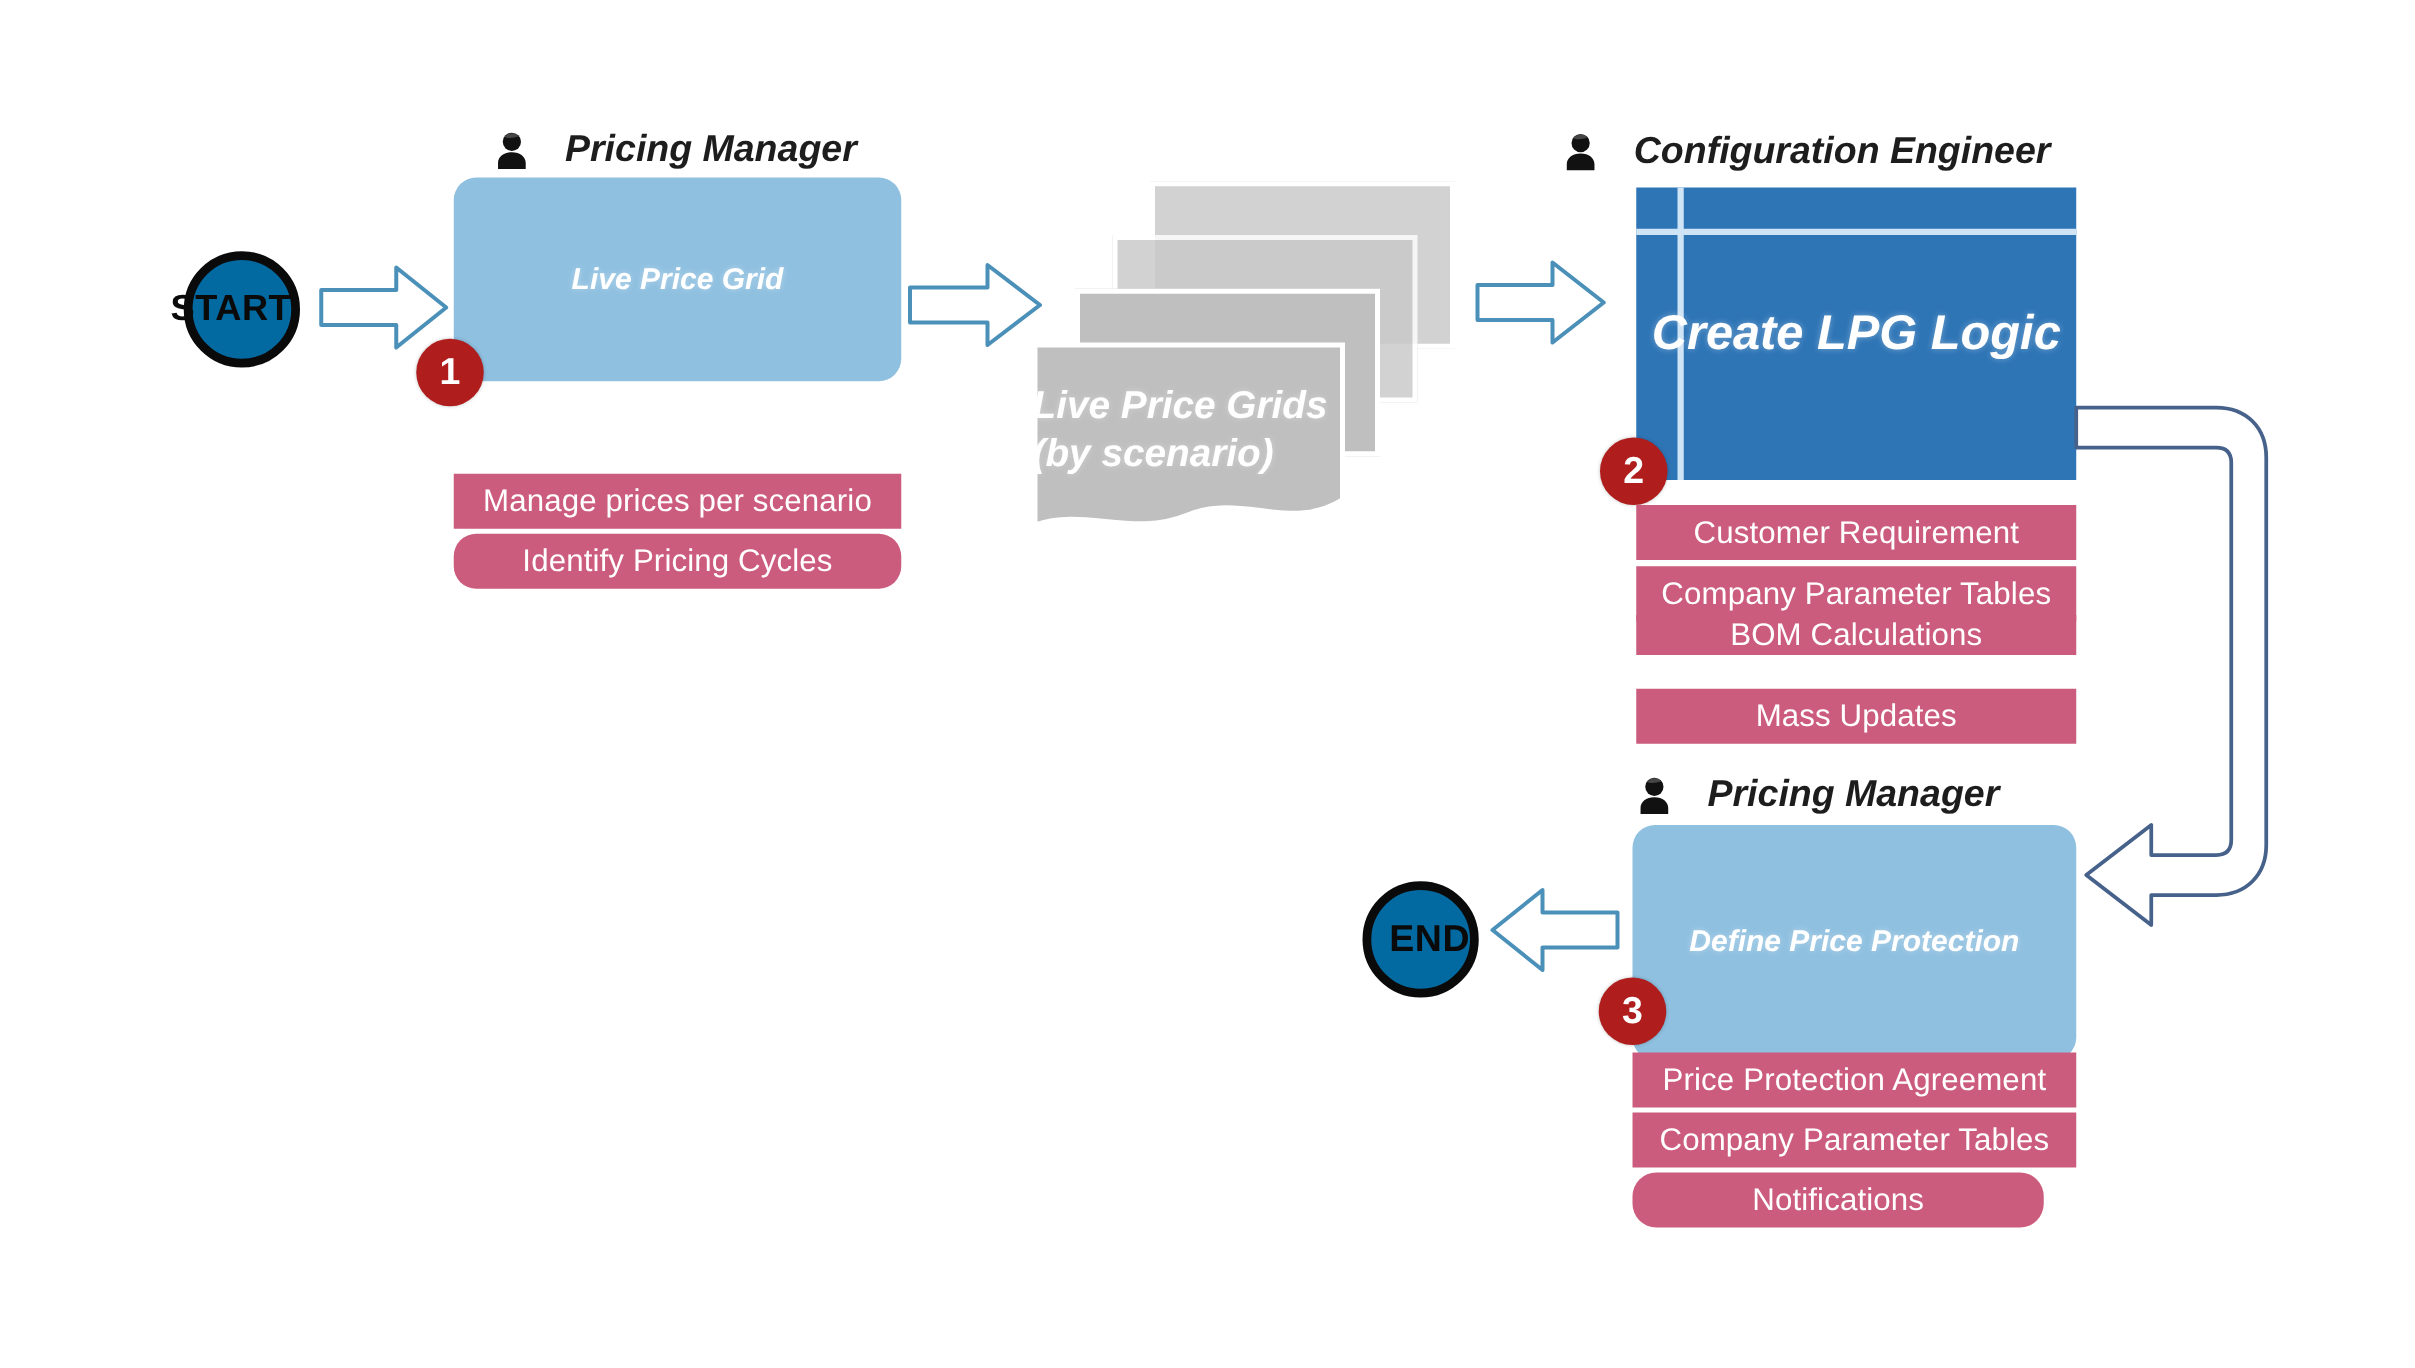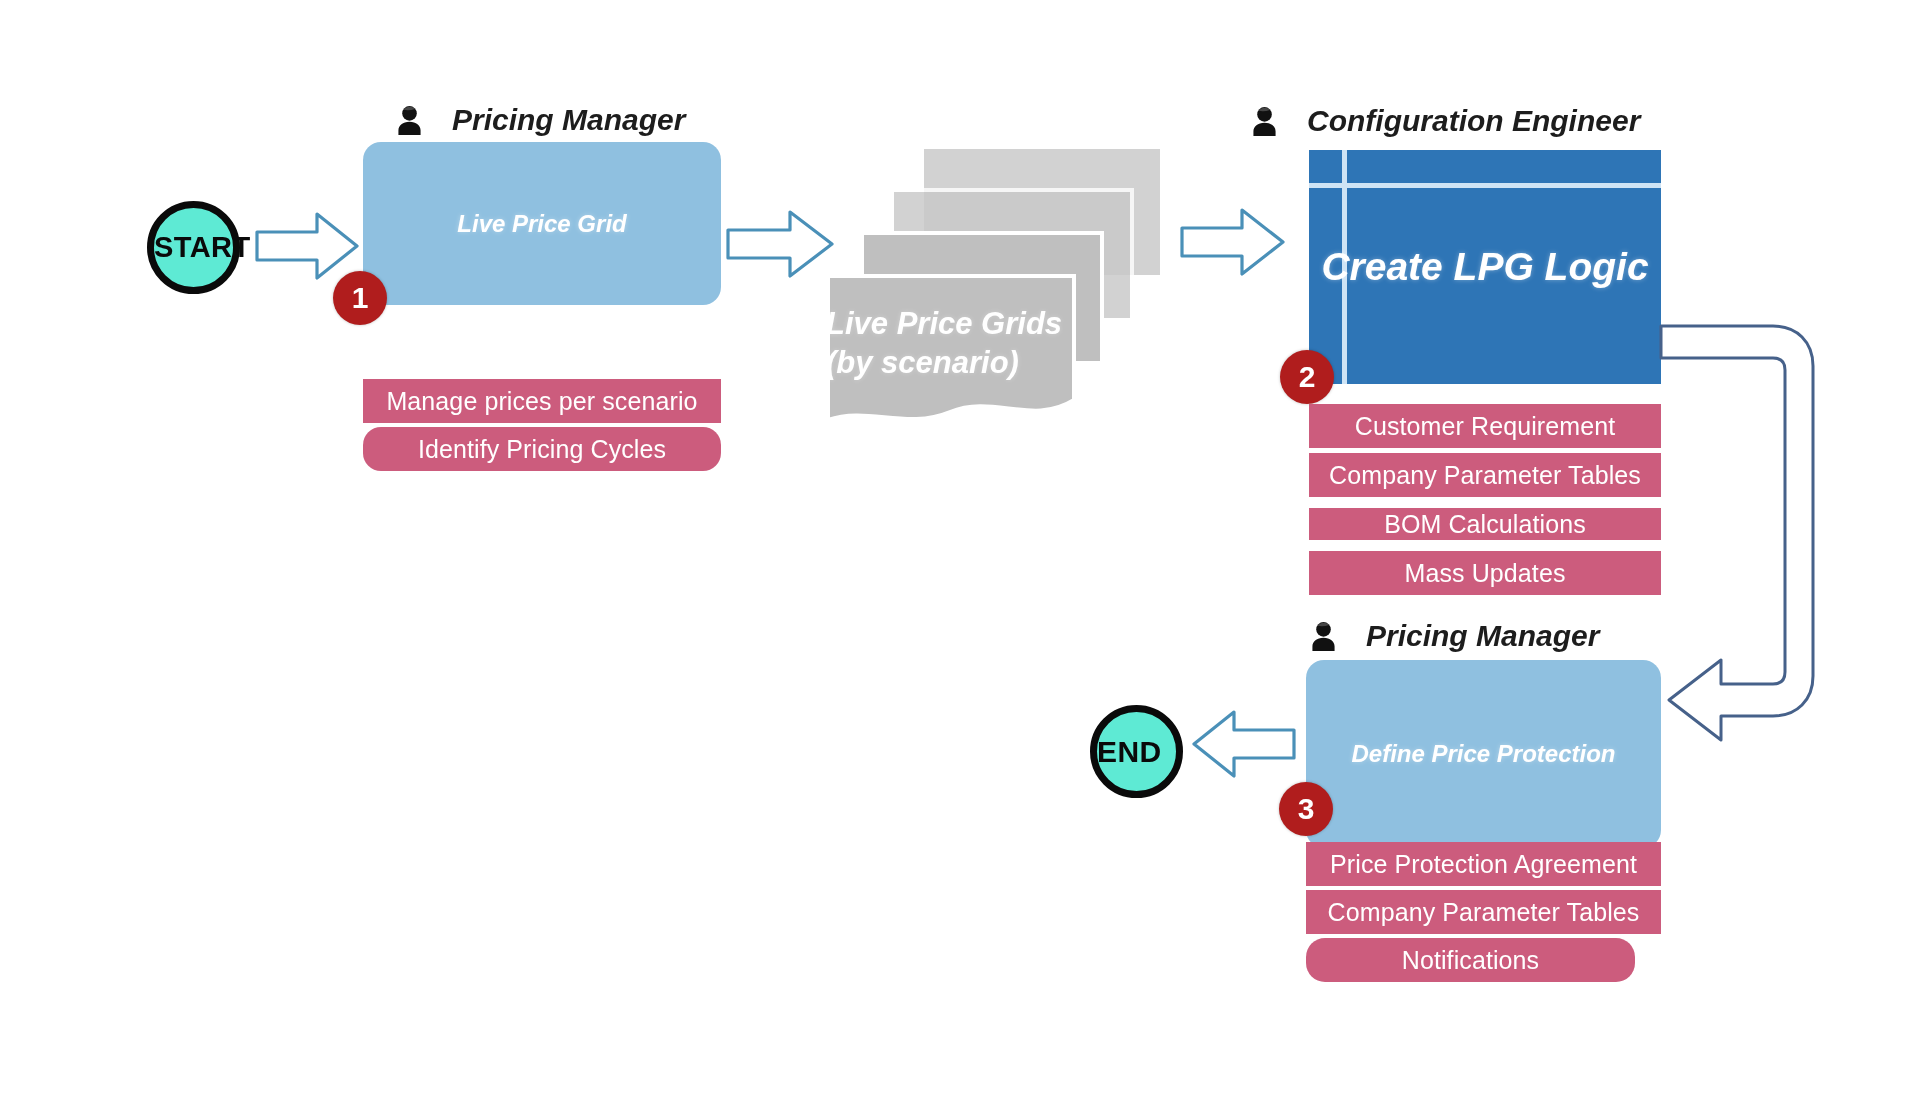--- a/index.html
+++ b/index.html
@@ -3,22 +3,22 @@
 <meta charset="utf-8">
 <style>
   html,body{margin:0;padding:0;background:#ffffff;}
   body{width:1932px;height:1094px;position:relative;overflow:hidden;
        font-family:"Liberation Sans","DejaVu Sans",sans-serif;}
   .stage{position:absolute;left:0;top:0;width:1932px;height:1094px;}
   .abs{position:absolute;}
 
   
   .term{border:7px solid #0a0a0a;border-radius:50%;
-        display:flex;align-items:center;justify-content:flex-start;
-        background:#5eead4;box-sizing:border-box;}
+        display:flex;align-items:center;justify-content:flex-end;
+        background:#0369a1;box-sizing:border-box;}
   .term span{font-weight:bold;color:#0a0a0a;letter-spacing:.4px;white-space:nowrap;}
 
   
   .role{display:flex;align-items:center;gap:29px;white-space:nowrap;}
   .role .rlabel{font-style:italic;font-size:30px;color:#1d1d1d;font-weight:600;}
 
   
   .pbox{background:#8fc0e0;border-radius:18px;display:flex;align-items:center;
         justify-content:center;box-sizing:border-box;}
   .pbox .ptxt{font-style:italic;font-weight:600;color:#ffffff;font-size:24px;
@@ -126,21 +126,21 @@
   <div class="badge abs" style="left:1280px;top:350px;width:54px;height:54px;">
     <span>2</span>
   </div>
 
   <div class="bar abs" style="left:1309px;top:404px;width:352px;height:44px;">
     <span>Customer Requirement</span>
   </div>
   <div class="bar abs" style="left:1309px;top:453px;width:352px;height:44px;">
     <span>Company Parameter Tables</span>
   </div>
-  <div class="bar abs" style="left:1309px;top:508px;width:352px;height:32px;">
+  <div class="bar abs" style="left:1309px;top:492px;width:352px;height:32px;">
     <span>BOM Calculations</span>
   </div>
   <div class="bar abs" style="left:1309px;top:551px;width:352px;height:44px;">
     <span>Mass Updates</span>
   </div>
 
   <svg class="abs" style="left:1655px;top:320px;" width="180" height="420" viewBox="0 0 180 420">
     <path d="M6,6 H118 C142,6 158,22 158,46 V356 C158,380 142,396 118,396 H66 V420 L14,380 L66,340 V364 H118 C126,364 130,360 130,352 V50 C130,42 126,38 118,38 H6 Z" fill="#ffffff" stroke="#46618a" stroke-width="3" stroke-linejoin="round"></path>
   </svg>
 

